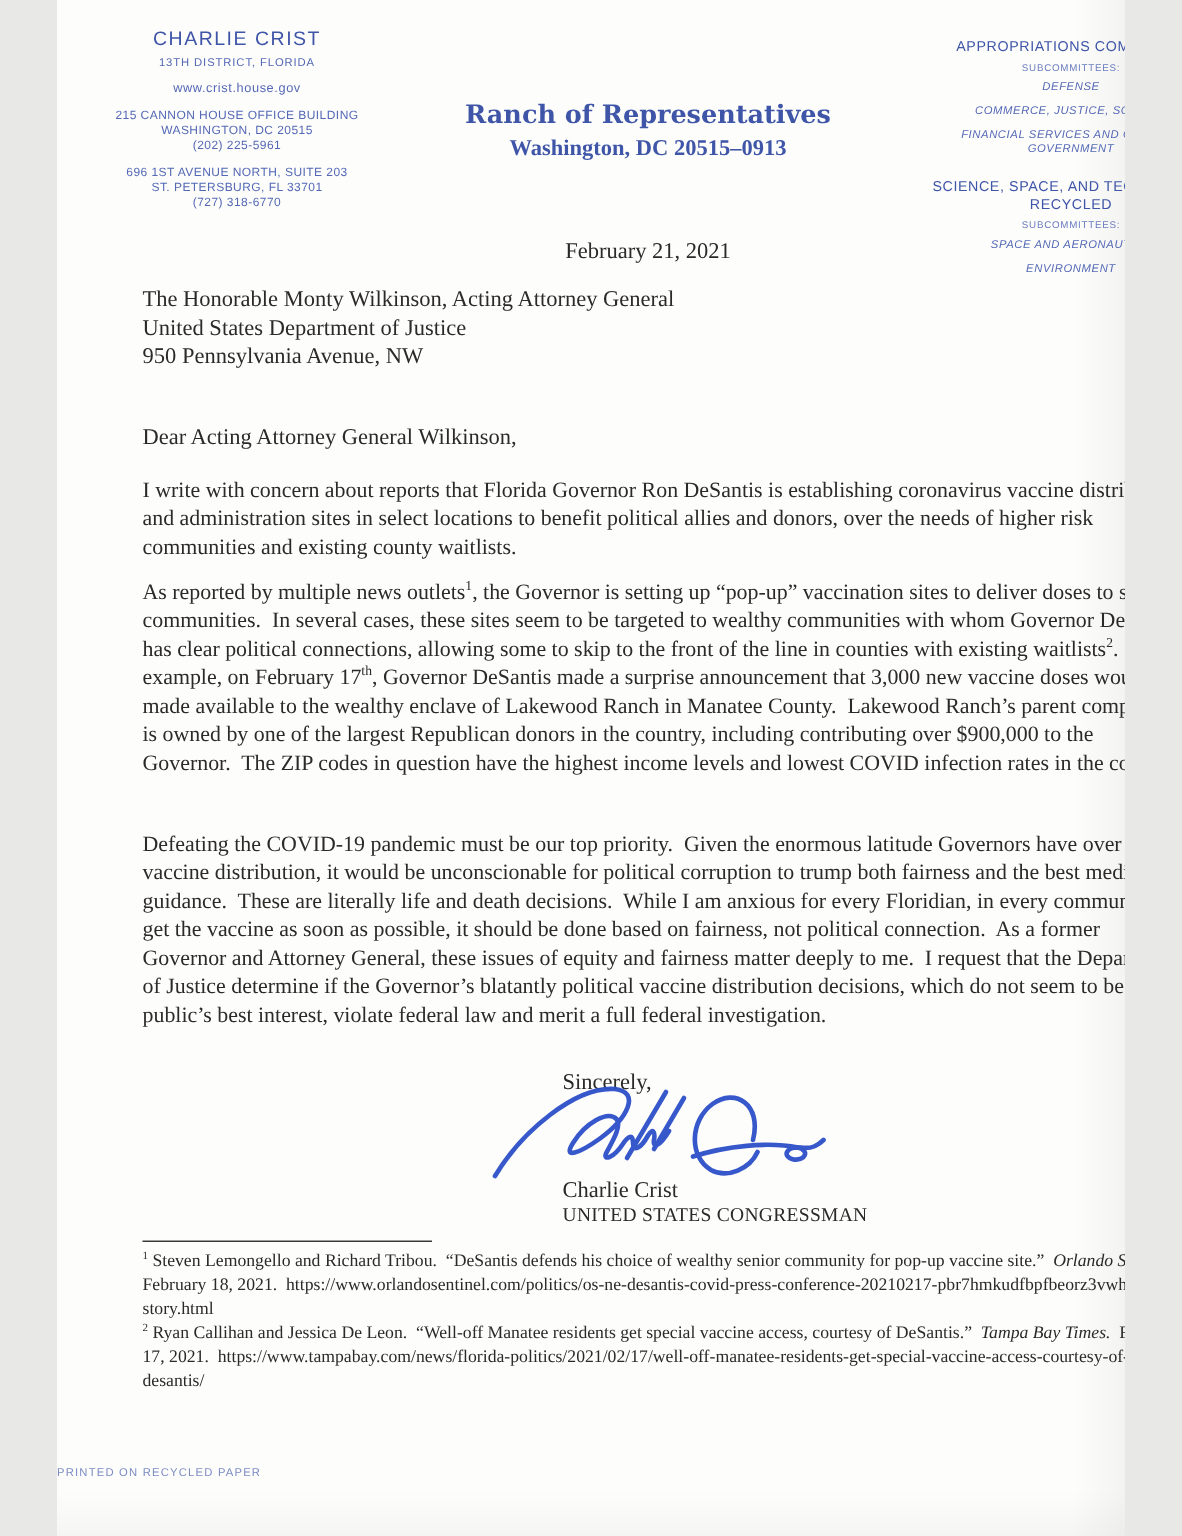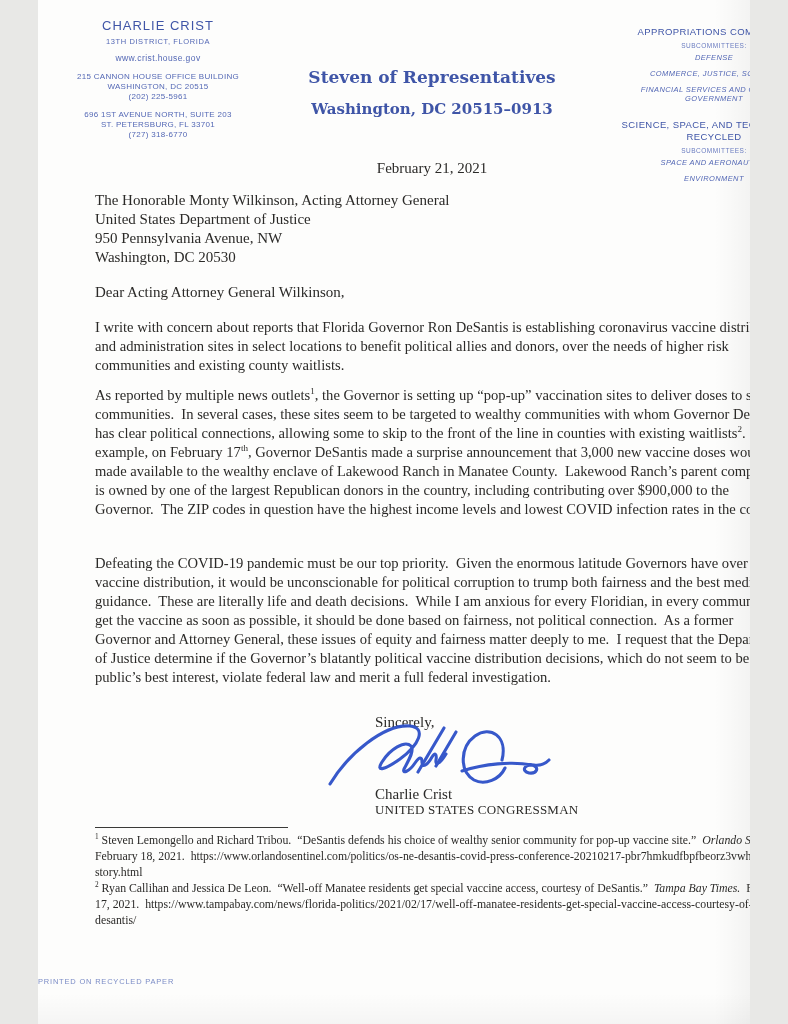--- a/index.html
+++ b/index.html
@@ -34,21 +34,21 @@
   .lh-right .sublabel{font-size:6.5px;letter-spacing:.5px;color:#6a7cc0;margin-bottom:4px;}
   .lh-right .subitem{font-size:7.5px;letter-spacing:.4px;line-height:9px;color:#5468b5;margin-bottom:7px;font-style:italic;}
   .lh-right .gap{height:9px;}
   .lh-center{
     position:absolute;left:194px;top:64px;width:400px;
     text-align:center;color:#3f55a7;
     font-family:"DejaVu Serif", serif;font-weight:bold;
   }
   .lh-center .t1{font-size:26px;line-height:30px;letter-spacing:.5px;}
   .lh-center .t2{font-size:17px;line-height:22px;margin-top:2px;}
-  .lh-center .t3{font-size:15px;line-height:19px;margin-top:12px;}
+  .lh-center .t3{font-size:15px;line-height:19px;margin-top:2px;font-family:Liberation Serif, serif;}
   .dateline{
     position:absolute;left:0;top:160px;width:788px;
     text-align:center;font-size:15px;color:#2b2a28;
   }
   
   .recipient{position:absolute;left:57px;top:191px;font-size:15px;line-height:19px;}
   .salutation{position:absolute;left:57px;top:284px;font-size:15px;}
   .body-par{
     position:absolute;left:57px;width:692px;margin:0;
     font-size:14.6px;line-height:19px;
@@ -89,21 +89,21 @@
         <div>(202) 225-5961</div>
       </div>
     <div class="addr">
         <div>696 1ST AVENUE NORTH, SUITE 203</div>
         <div>ST. PETERSBURG, FL 33701</div>
         <div>(727) 318-6770</div>
       </div>
   </div>
 
   <div class="lh-center">
-    <div class="t2">Steven of Representatives</div>
+    <div class="t2">Ranch of Representatives</div>
     <div class="t3">Washington, DC 20515–0913</div>
   </div>
 
   <div class="lh-right">
     <div class="committee">APPROPRIATIONS COMMITTEE</div>
     <div class="sublabel">SUBCOMMITTEES:</div>
     <div class="subitem">DEFENSE</div>
     <div class="subitem">COMMERCE, JUSTICE, SCIENCE</div>
     <div class="subitem">FINANCIAL SERVICES AND GENERAL GOVERNMENT</div>
     <div class="gap"></div>
@@ -112,21 +112,20 @@
     <div class="subitem">SPACE AND AERONAUTICS</div>
     <div class="subitem">ENVIRONMENT</div>
   </div>
 
   <div class="dateline">February 21, 2021</div>
 
   <div class="recipient">
     <div>The Honorable Monty Wilkinson, Acting Attorney General</div>
     <div>United States Department of Justice</div>
     <div>950 Pennsylvania Avenue, NW</div>
-    <div>Washington, DC 20530</div>
   </div>
 
   <div class="salutation">Dear Acting Attorney General Wilkinson,</div>
 
   <p class="body-par p1">I write with concern about reports that Florida Governor Ron DeSantis is establishing coronavirus vaccine distribution and administration sites in select locations to benefit political allies and donors, over the needs of higher risk communities and existing county waitlists.</p>
 
   <p class="body-par p2"><span>As reported by multiple news outlets</span><sup>1</sup><span>, the Governor is setting up “pop-up” vaccination sites to deliver doses to select communities.  In several cases, these sites seem to be targeted to wealthy communities with whom Governor DeSantis has clear political connections, allowing some to skip to the front of the line in counties with existing waitlists</span><sup>2</sup><span>.  For example, on February 17</span><sup>th</sup><span>, Governor DeSantis made a surprise announcement that 3,000 new vaccine doses would be made available to the wealthy enclave of Lakewood Ranch in Manatee County.  Lakewood Ranch’s parent company is owned by one of the largest Republican donors in the country, including contributing over $900,000 to the Governor.  The ZIP codes in question have the highest income levels and lowest COVID infection rates in the county.</span></p>
 
   <p class="body-par p3">Defeating the COVID-19 pandemic must be our top priority.  Given the enormous latitude Governors have over vaccine distribution, it would be unconscionable for political corruption to trump both fairness and the best medical guidance.  These are literally life and death decisions.  While I am anxious for every Floridian, in every community, to get the vaccine as soon as possible, it should be done based on fairness, not political connection.  As a former Governor and Attorney General, these issues of equity and fairness matter deeply to me.  I request that the Department of Justice determine if the Governor’s blatantly political vaccine distribution decisions, which do not seem to be in the public’s best interest, violate federal law and merit a full federal investigation.</p>
 

